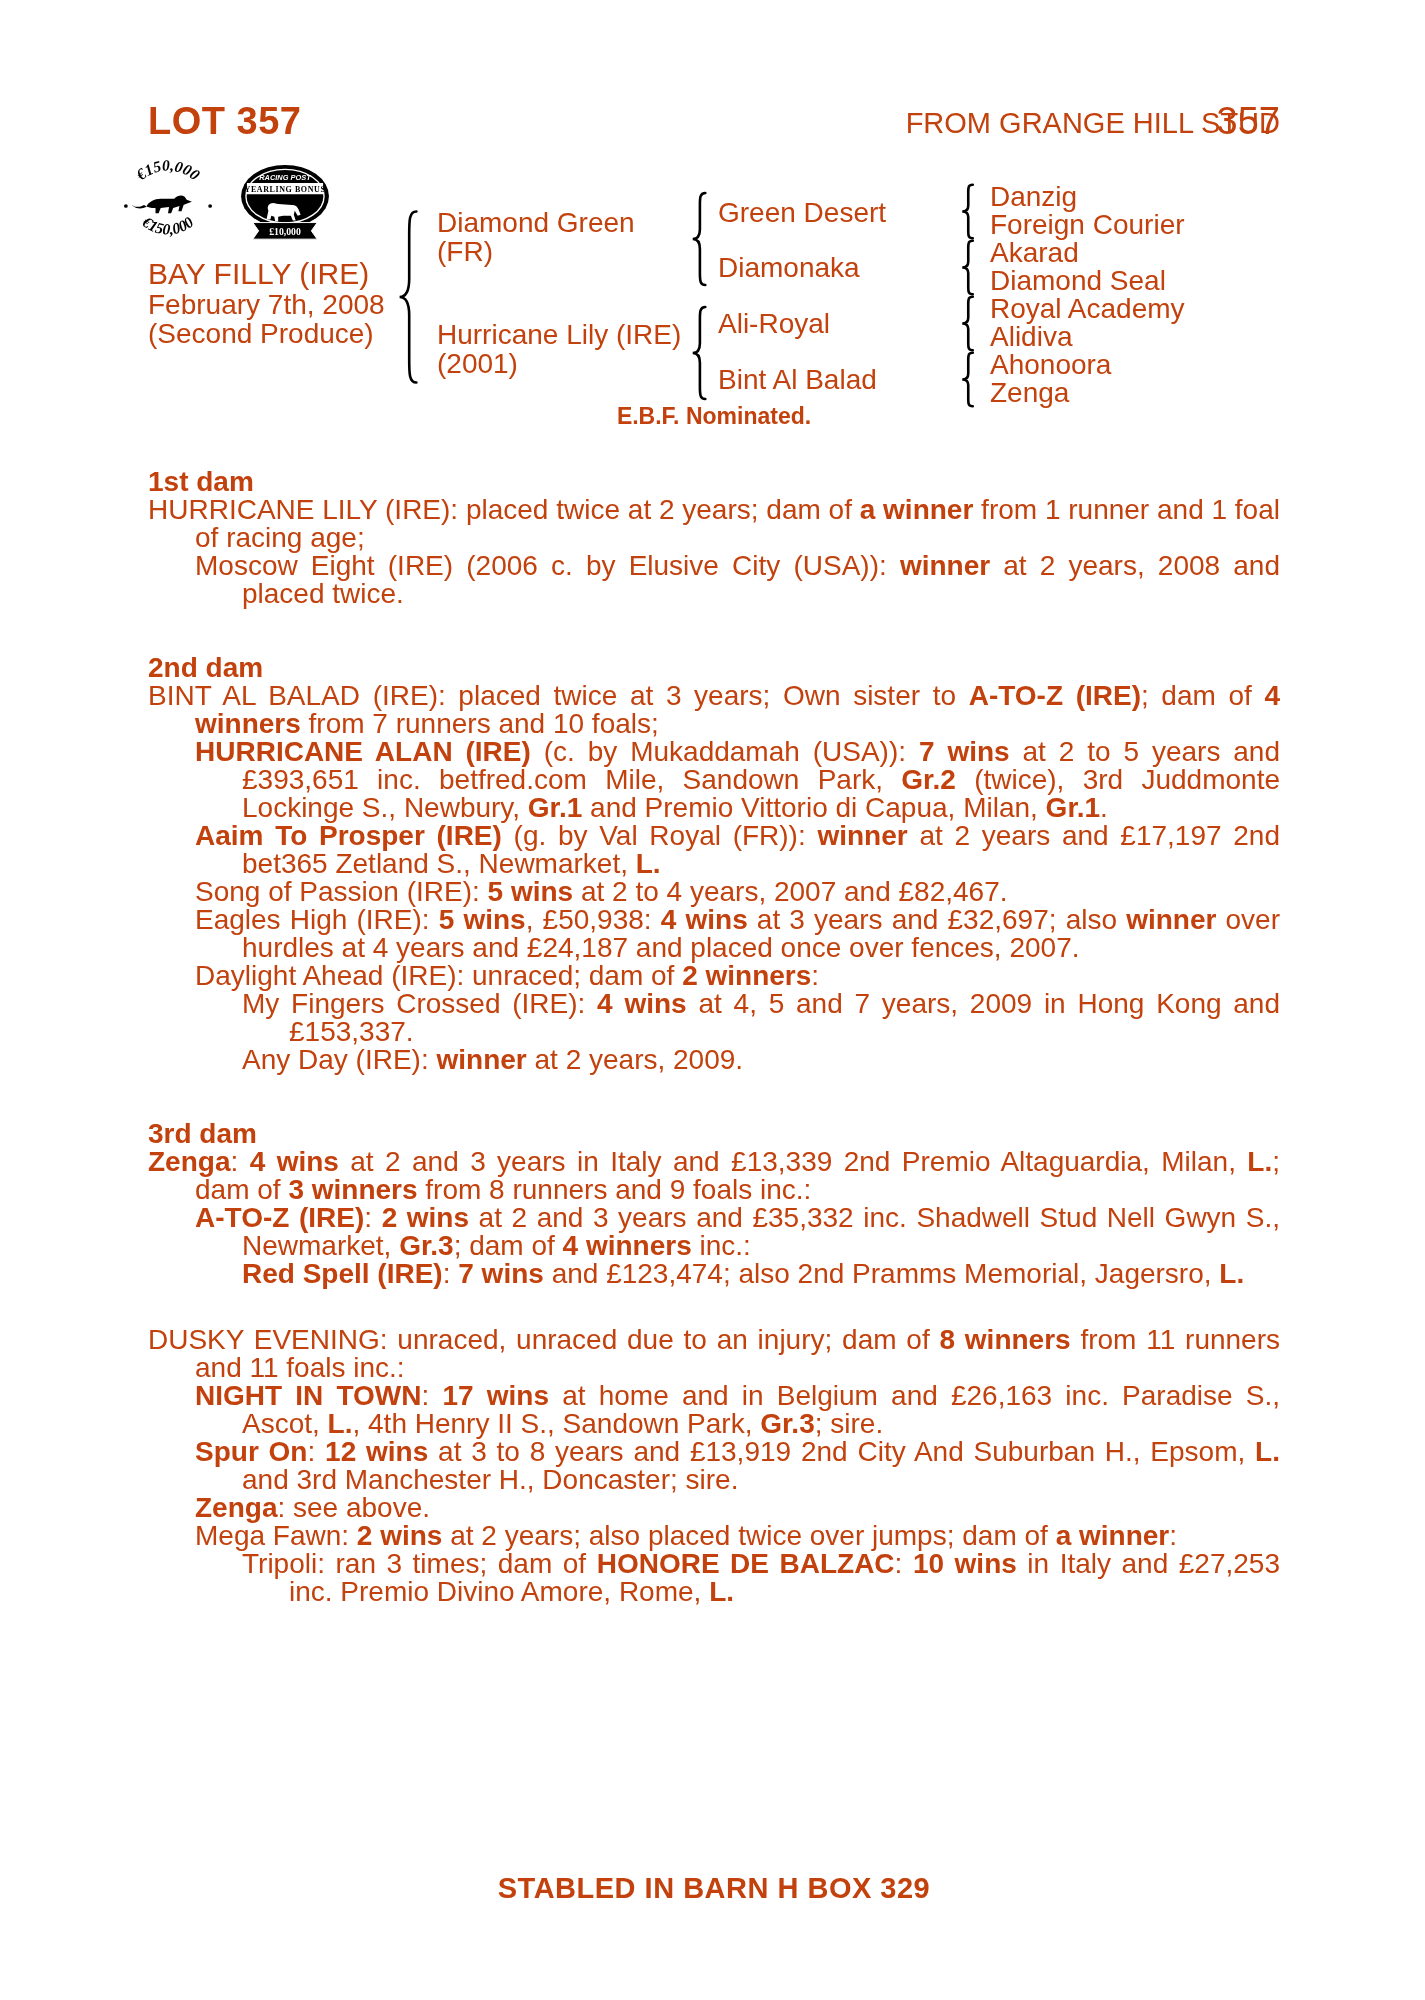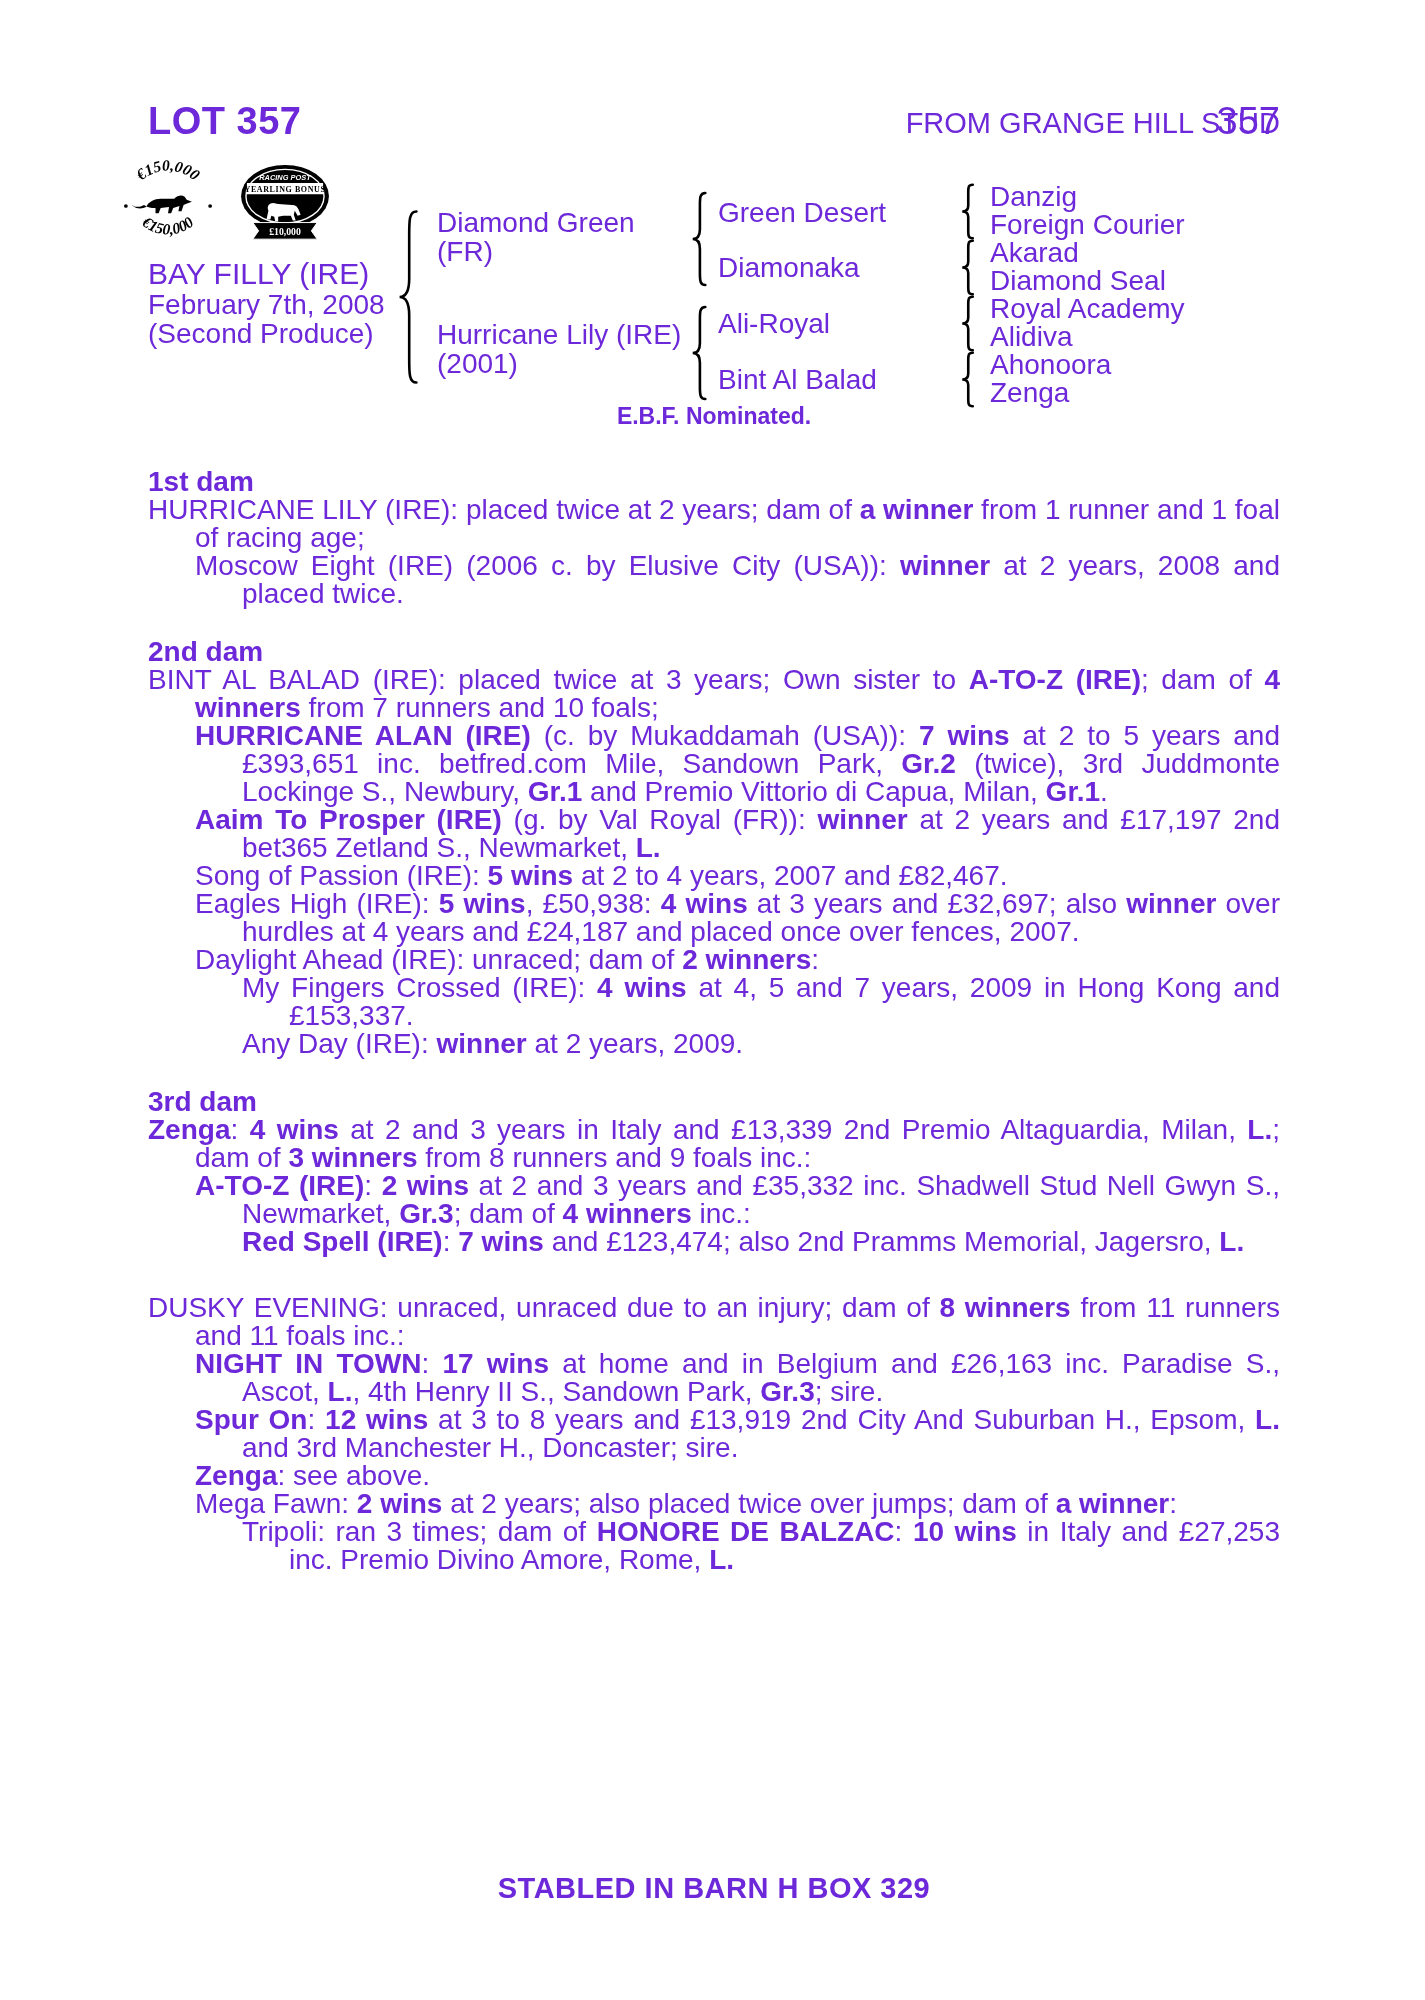--- a/index.html
+++ b/index.html
@@ -1,37 +1,37 @@
 <!DOCTYPE html>
 <html><head>
 <meta charset="utf-8">
 <style>
   html,body{margin:0;padding:0;background:#fff;}
   .page{
-    position:relative;width:1425px;height:2000px;background:#ffffff;color:#6d28d9;
+    position:relative;width:1425px;height:2000px;background:#ffffff;color:#c2410c;
     font-family:"Liberation Sans","DejaVu Sans",sans-serif;overflow:hidden;
   }
   
   .lot-label{position:absolute;left:148px;top:100px;font-size:38px;font-weight:bold;letter-spacing:.5px;}
   .consignor{position:absolute;left:148px;top:107px;width:1132px;text-align:right;font-size:29px;}
   .page-number{position:absolute;left:1080px;top:100px;width:200px;text-align:right;font-size:38px;font-weight:normal;}
   
   .seal-left{position:absolute;left:116px;top:154px;width:104px;height:104px;}
   .seal-right{position:absolute;left:236px;top:163px;width:98px;height:82px;}
   .seal-left svg,.seal-right svg{width:100%;height:100%;display:block;}
   
   .horse-block{position:absolute;left:148px;top:258px;line-height:29px;font-size:28px;}
   .horse-name{font-size:30px;font-weight:normal;line-height:32px;}
   .ped-entry{position:absolute;font-size:28px;line-height:29px;white-space:nowrap;}
   .brace{position:absolute;}
   .brace path{vector-effect:non-scaling-stroke;stroke:#000;stroke-width:2.6;fill:none;stroke-linecap:round;}
   .ebf{position:absolute;left:148px;top:403px;width:1132px;text-align:center;font-size:23px;font-weight:bold;}
   
   .body-text{position:absolute;left:148px;top:468px;width:1132px;font-size:28px;line-height:28px;}
-  .dam-section + .dam-section{margin-top:30px;}
+  .dam-section + .dam-section{margin-top:46px;}
   .dam-section:nth-of-type(4){margin-top:38px;}
   .dam-heading{font-weight:bold;}
   .para{margin:0;text-align:justify;}
   .ind0{padding-left:47px;text-indent:-47px;}
   .ind1{padding-left:94px;text-indent:-47px;}
   .ind2{padding-left:141px;text-indent:-47px;}
   
   .stabling{position:absolute;left:148px;top:1872px;width:1132px;text-align:center;font-size:29px;font-weight:bold;letter-spacing:.5px;}
 </style>
 </head>

